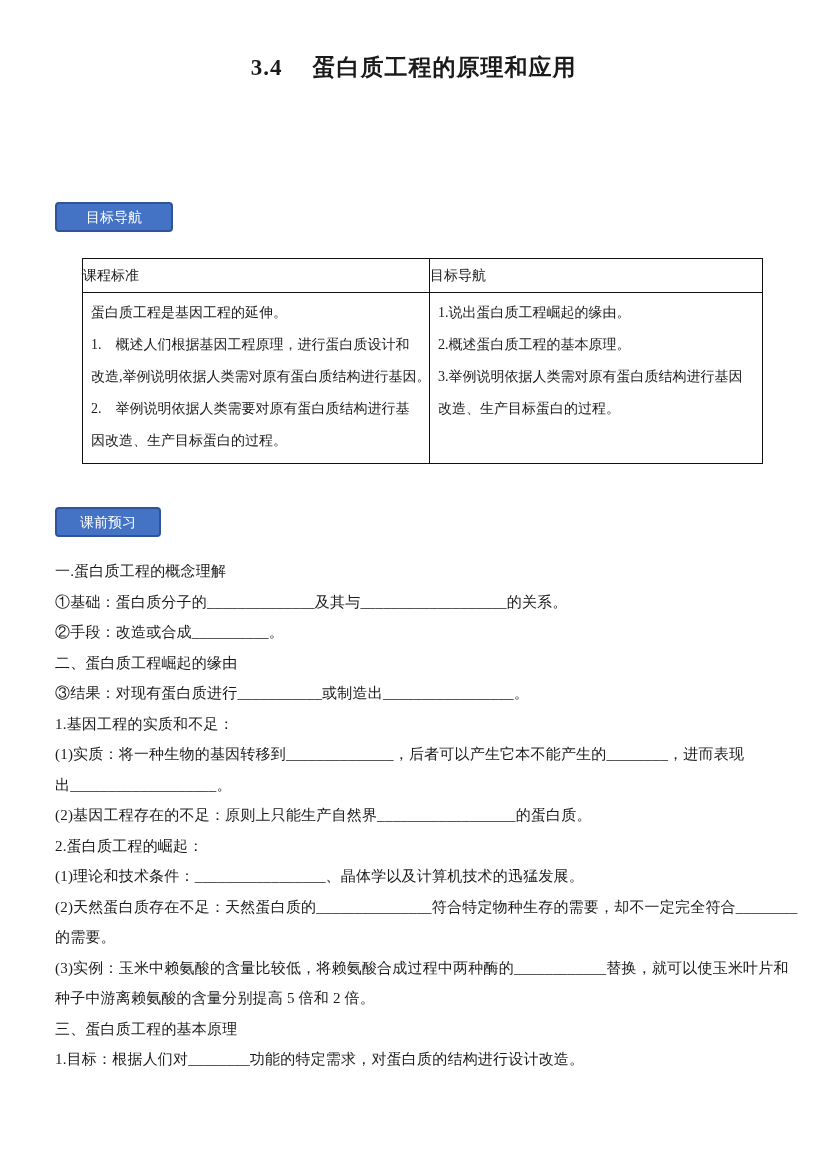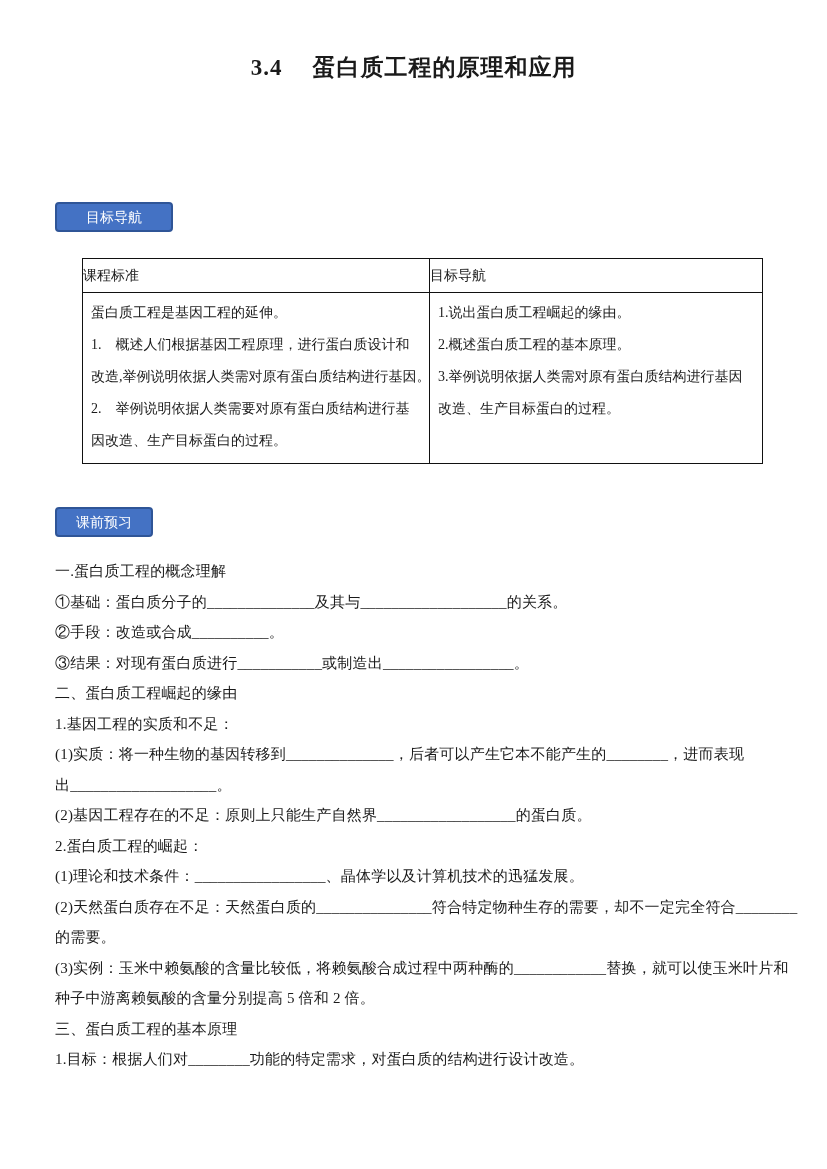--- a/index.html
+++ b/index.html
@@ -39,21 +39,21 @@
     border: 2px solid var(--badge-border, #2F5597);
     border-radius: 4px;
     color: var(--badge-text, #fff);
     font-family: "Liberation Sans", sans-serif;
     font-size: 14px;
     line-height: 26px;
     text-align: center;
     padding: 0 6px;
   }
   .badge-goals   { top: 202px; width: 118px; }
-  .badge-preview { top: 507px; width: 98px; }
+  .badge-preview { top: 507px; width: 106px; }
   table.goals {
     position: absolute;
     left: 82px;
     top: 258px;
     width: 680px;
     border-collapse: collapse;
     table-layout: fixed;
   }
   table.goals th, table.goals td {
     border: 1.5px solid var(--table-border, #111);
@@ -133,22 +133,22 @@
     </tr>
   </tbody>
 </table>
 
 <div class="badge badge-preview">课前预习</div>
 
 <div class="content">
     <div class="body-line">一.蛋白质工程的概念理解</div>
     <div class="body-line">①基础：蛋白质分子的______________及其与___________________的关系。</div>
     <div class="body-line">②手段：改造或合成__________。</div>
+    <div class="body-line">二、蛋白质工程崛起的缘由</div>
     <div class="body-line">③结果：对现有蛋白质进行___________或制造出_________________。</div>
-    <div class="body-line">二、蛋白质工程崛起的缘由</div>
     <div class="body-line">1.基因工程的实质和不足：</div>
     <div class="body-line">(1)实质：将一种生物的基因转移到______________，后者可以产生它本不能产生的________，进而表现</div>
     <div class="body-line">出___________________。</div>
     <div class="body-line">(2)基因工程存在的不足：原则上只能生产自然界__________________的蛋白质。</div>
     <div class="body-line">2.蛋白质工程的崛起：</div>
     <div class="body-line">(1)理论和技术条件：_________________、晶体学以及计算机技术的迅猛发展。</div>
     <div class="body-line">(2)天然蛋白质存在不足：天然蛋白质的_______________符合特定物种生存的需要，却不一定完全符合________</div>
     <div class="body-line">的需要。</div>
     <div class="body-line">(3)实例：玉米中赖氨酸的含量比较低，将赖氨酸合成过程中两种酶的____________替换，就可以使玉米叶片和</div>
     <div class="body-line">种子中游离赖氨酸的含量分别提高 5 倍和 2 倍。</div>

